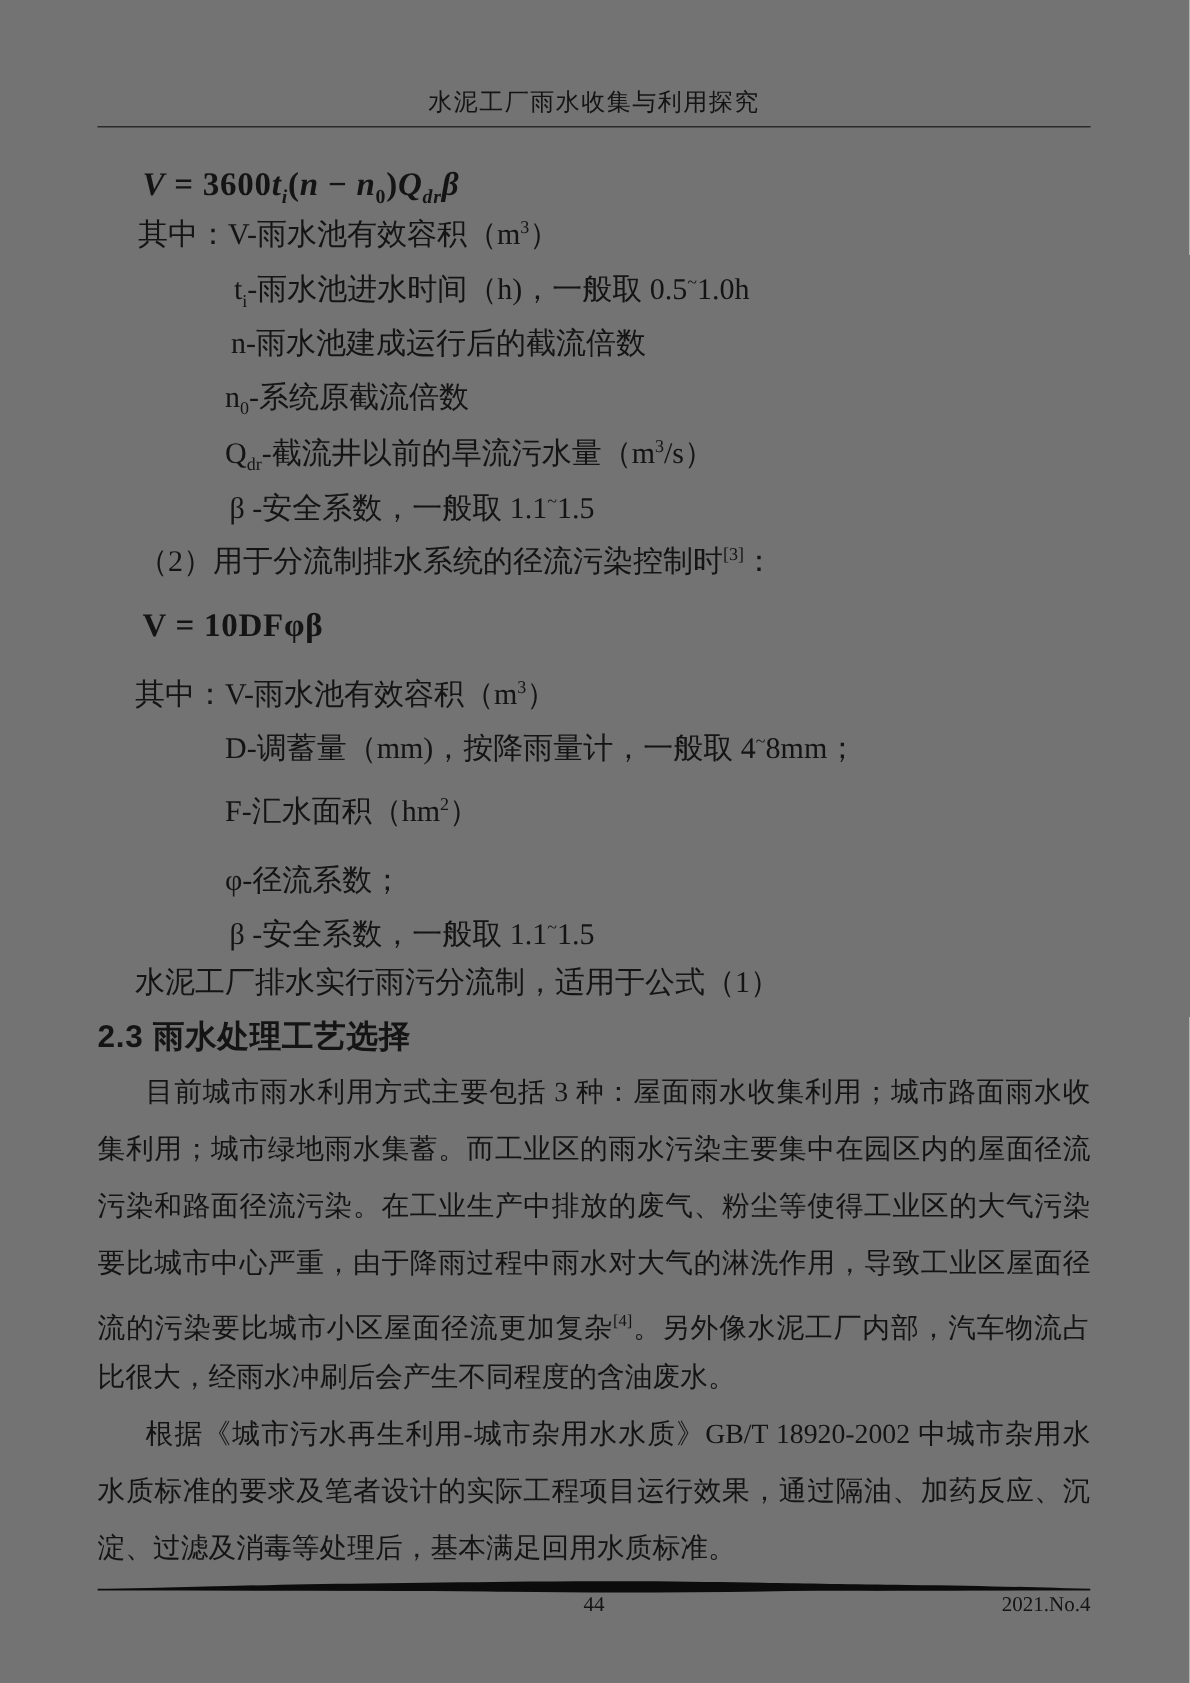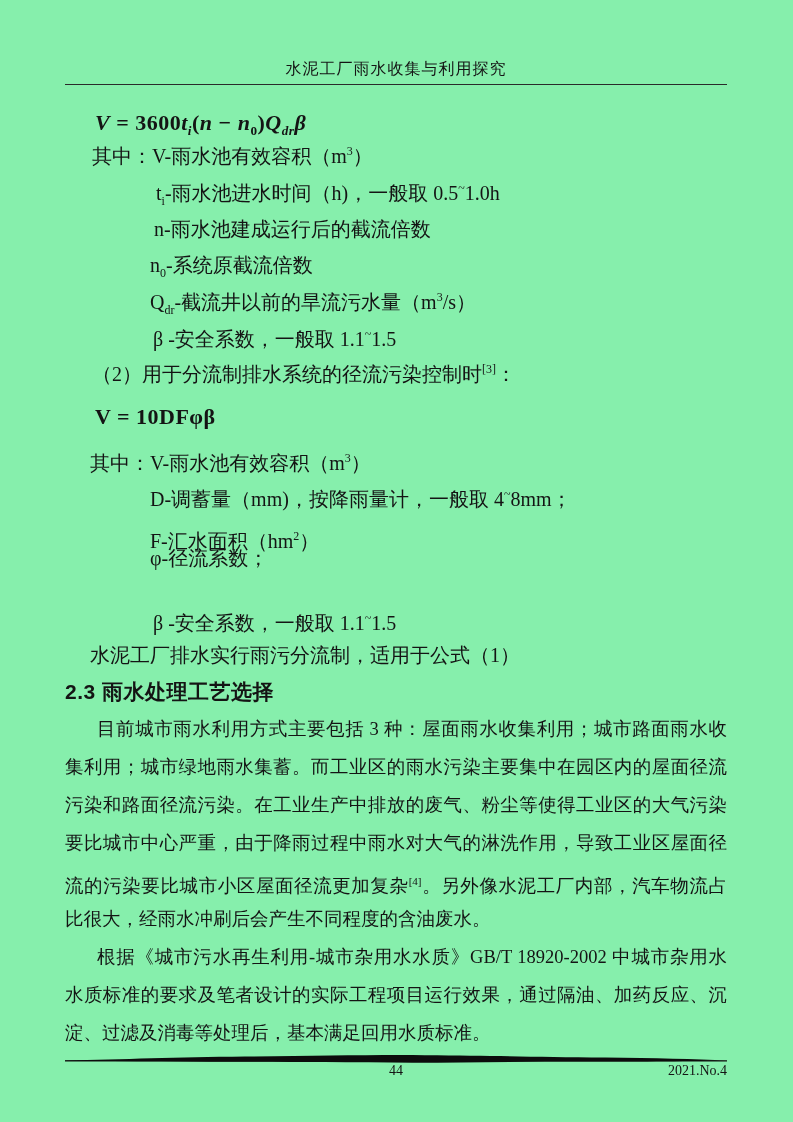--- a/index.html
+++ b/index.html
@@ -1,20 +1,20 @@
 <!DOCTYPE html>
 <html><head>
 <meta charset="utf-8">
 <style>
   html,body { margin:0; padding:0; background:#e8e8e8; }
   .page {
     position:relative;
     width:793px; height:1122px;
     margin:0 auto;
-    background:#86efac;
+    background:#737373;
     font-family:"Liberation Serif","DejaVu Serif",serif;
     color:#141414;
     overflow:hidden;
   }
   .ln { position:absolute; font-size:20px; line-height:1; white-space:pre; }
   .header-title {
     position:absolute; top:61px; left:65px; width:662px;
     text-align:center; font-size:16px; letter-spacing:1px; line-height:1;
   }
   .header-rule {
@@ -59,21 +59,21 @@
   <div class="ln" style="top:255px; left:150px;"><span>n</span><span class="sub">0</span><span>-系统原截流倍数</span></div>
   <div class="ln" style="top:291px; left:150px;"><span>Q</span><span class="sub">dr</span><span>-截流井以前的旱流污水量（m</span><span class="sup">3</span><span>/s）</span></div>
   <div class="ln" style="top:328px; left:153px;"><span>β -安全系数，一般取 1.1</span><span class="sup">~</span><span>1.5</span></div>
   <div class="ln" style="top:363px; left:92px;"><span>（2）用于分流制排水系统的径流污染控制时</span><span class="sup">[3]</span><span>：</span></div>
 
   <div class="formula" style="top:404px; left:95px;"><span>V = 10DFφβ</span></div>
 
   <div class="ln" style="top:452px; left:90px;"><span>其中：V-雨水池有效容积（m</span><span class="sup">3</span><span>）</span></div>
   <div class="ln" style="top:488px; left:150px;"><span>D-调蓄量（mm)，按降雨量计，一般取 4</span><span class="sup">~</span><span>8mm；</span></div>
   <div class="ln" style="top:530px; left:150px;"><span>F-汇水面积（hm</span><span class="sup">2</span><span>）</span></div>
-  <div class="ln" style="top:548px; left:150px;"><span>φ-径流系数；</span></div>
+  <div class="ln" style="top:577px; left:150px;"><span>φ-径流系数；</span></div>
   <div class="ln" style="top:612px; left:153px;"><span>β -安全系数，一般取 1.1</span><span class="sup">~</span><span>1.5</span></div>
   <div class="ln" style="top:645px; left:90px;"><span>水泥工厂排水实行雨污分流制，适用于公式（1）</span></div>
 
   <div class="section-heading">2.3 雨水处理工艺选择</div>
 
   <div class="para" style="top:710px;">
     <div class="pl first"><span>目前城市雨水利用方式主要包括 3 种：屋面雨水收集利用；城市路面雨水收</span></div>
     <div class="pl"><span>集利用；城市绿地雨水集蓄。而工业区的雨水污染主要集中在园区内的屋面径流</span></div>
     <div class="pl"><span>污染和路面径流污染。在工业生产中排放的废气、粉尘等使得工业区的大气污染</span></div>
     <div class="pl"><span>要比城市中心严重，由于降雨过程中雨水对大气的淋洗作用，导致工业区屋面径</span></div>

